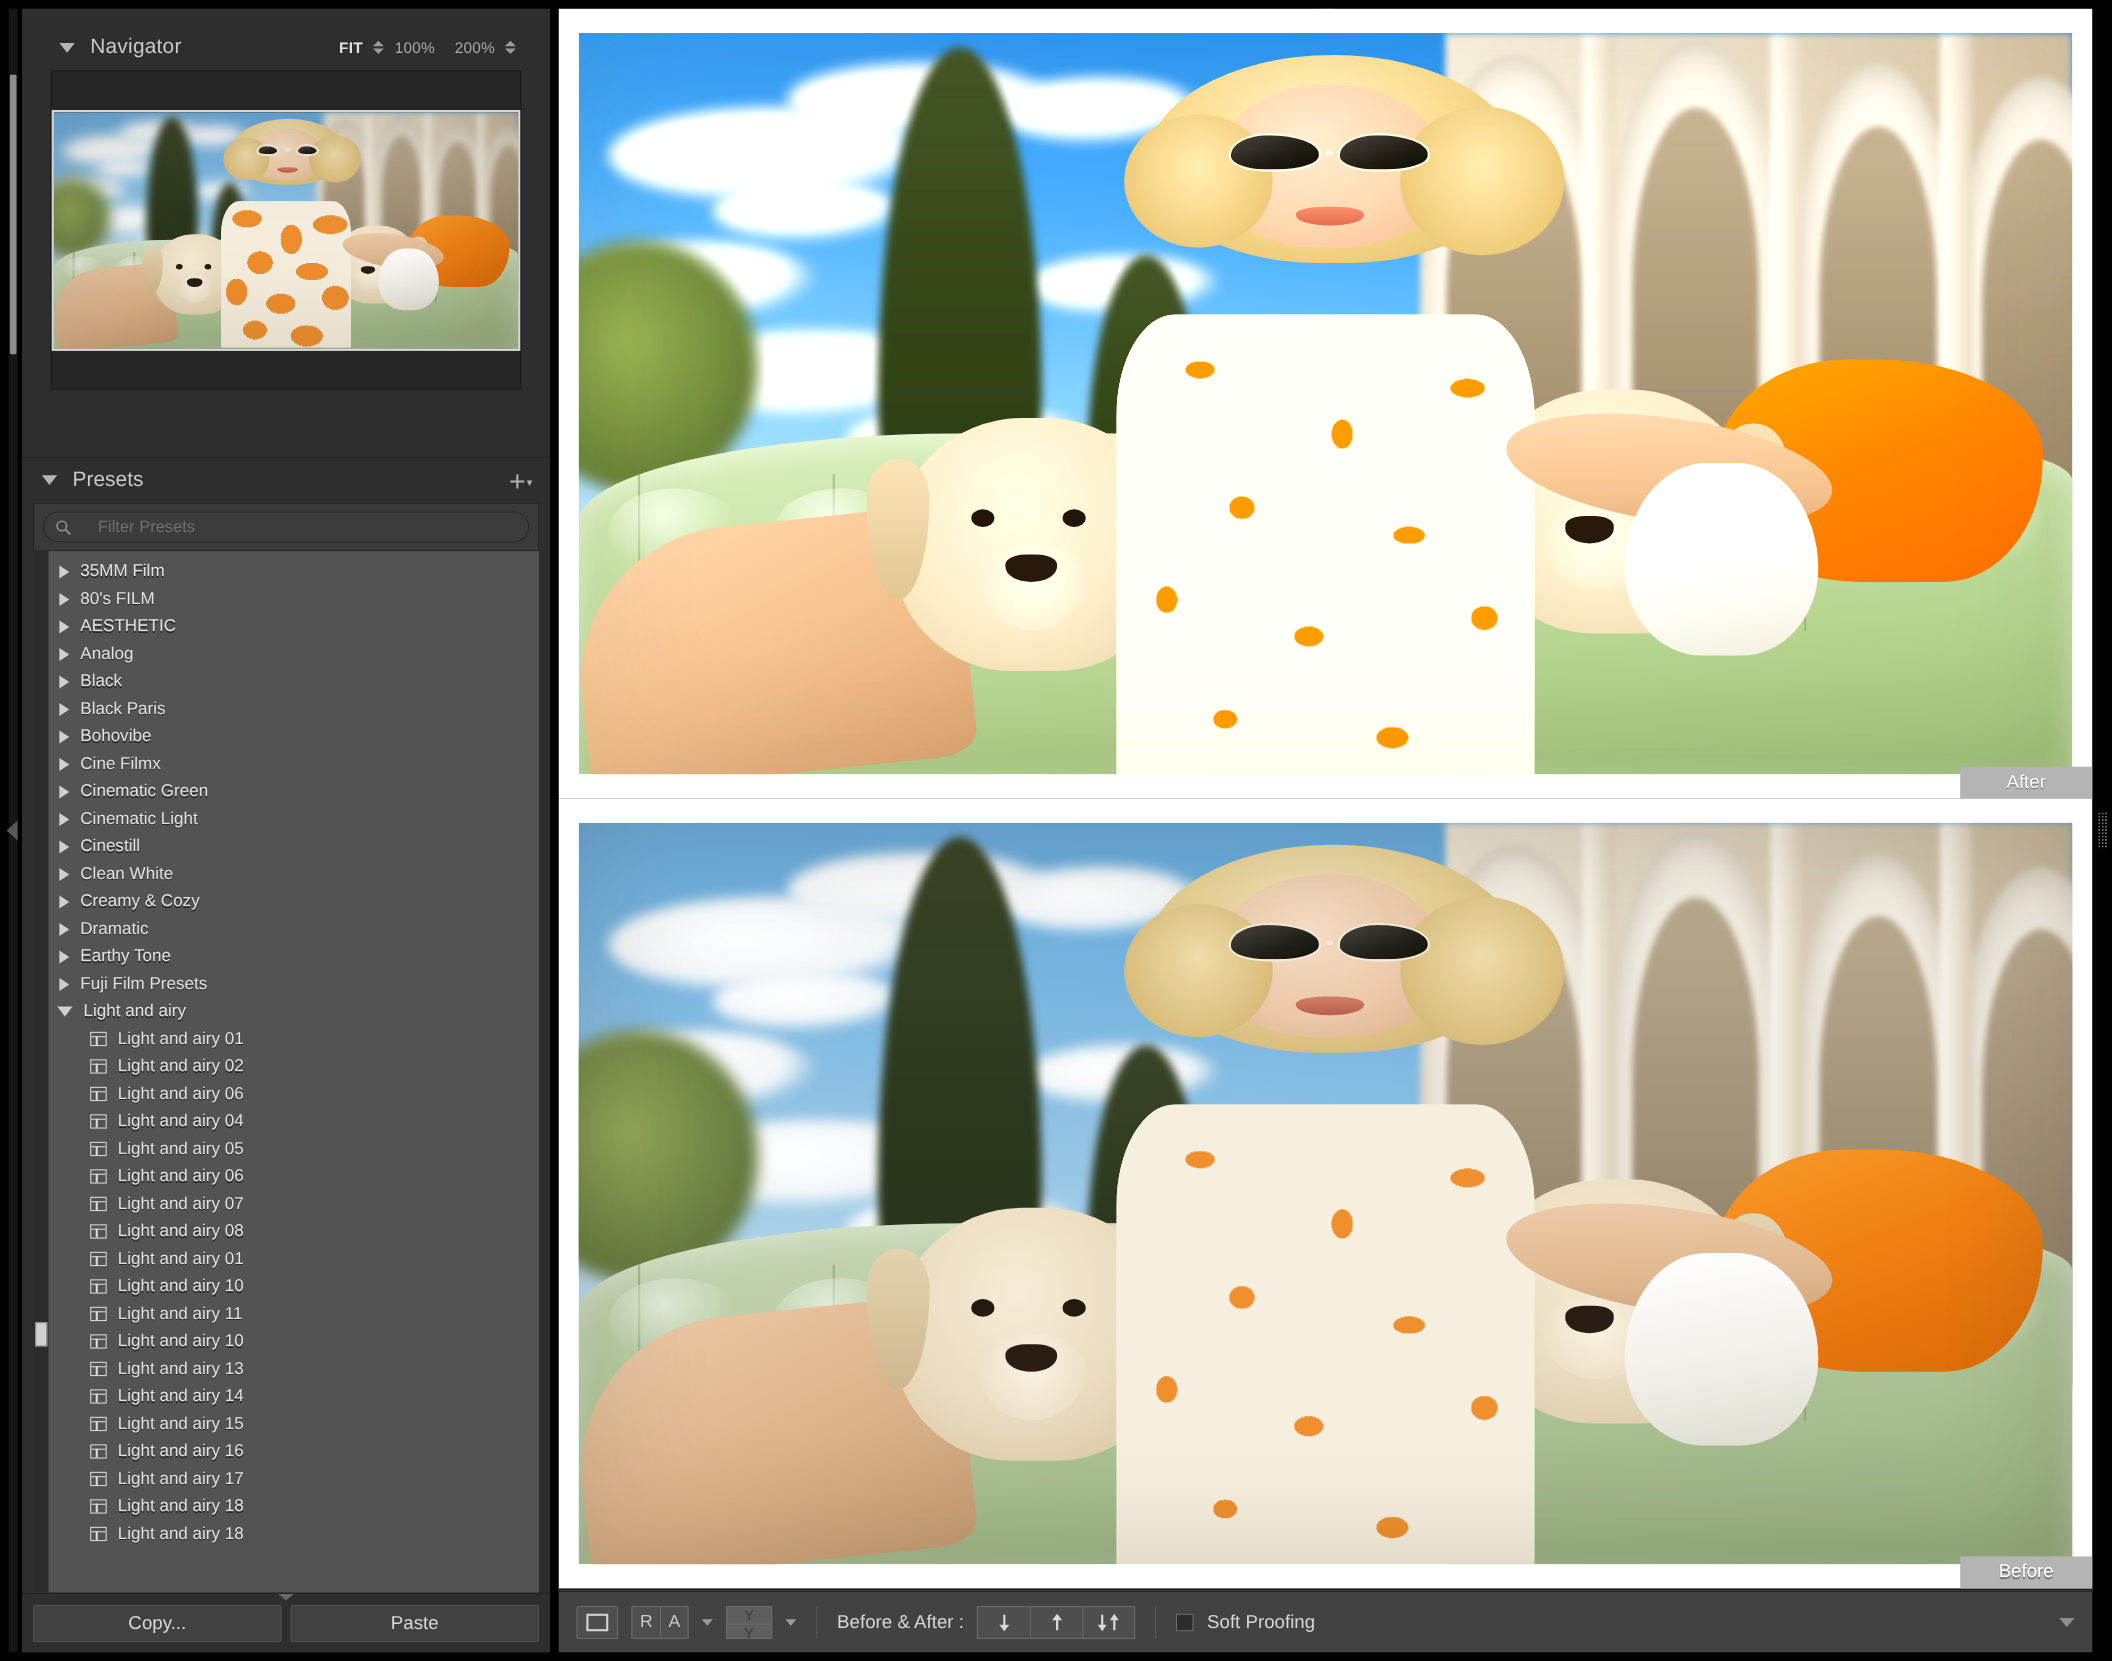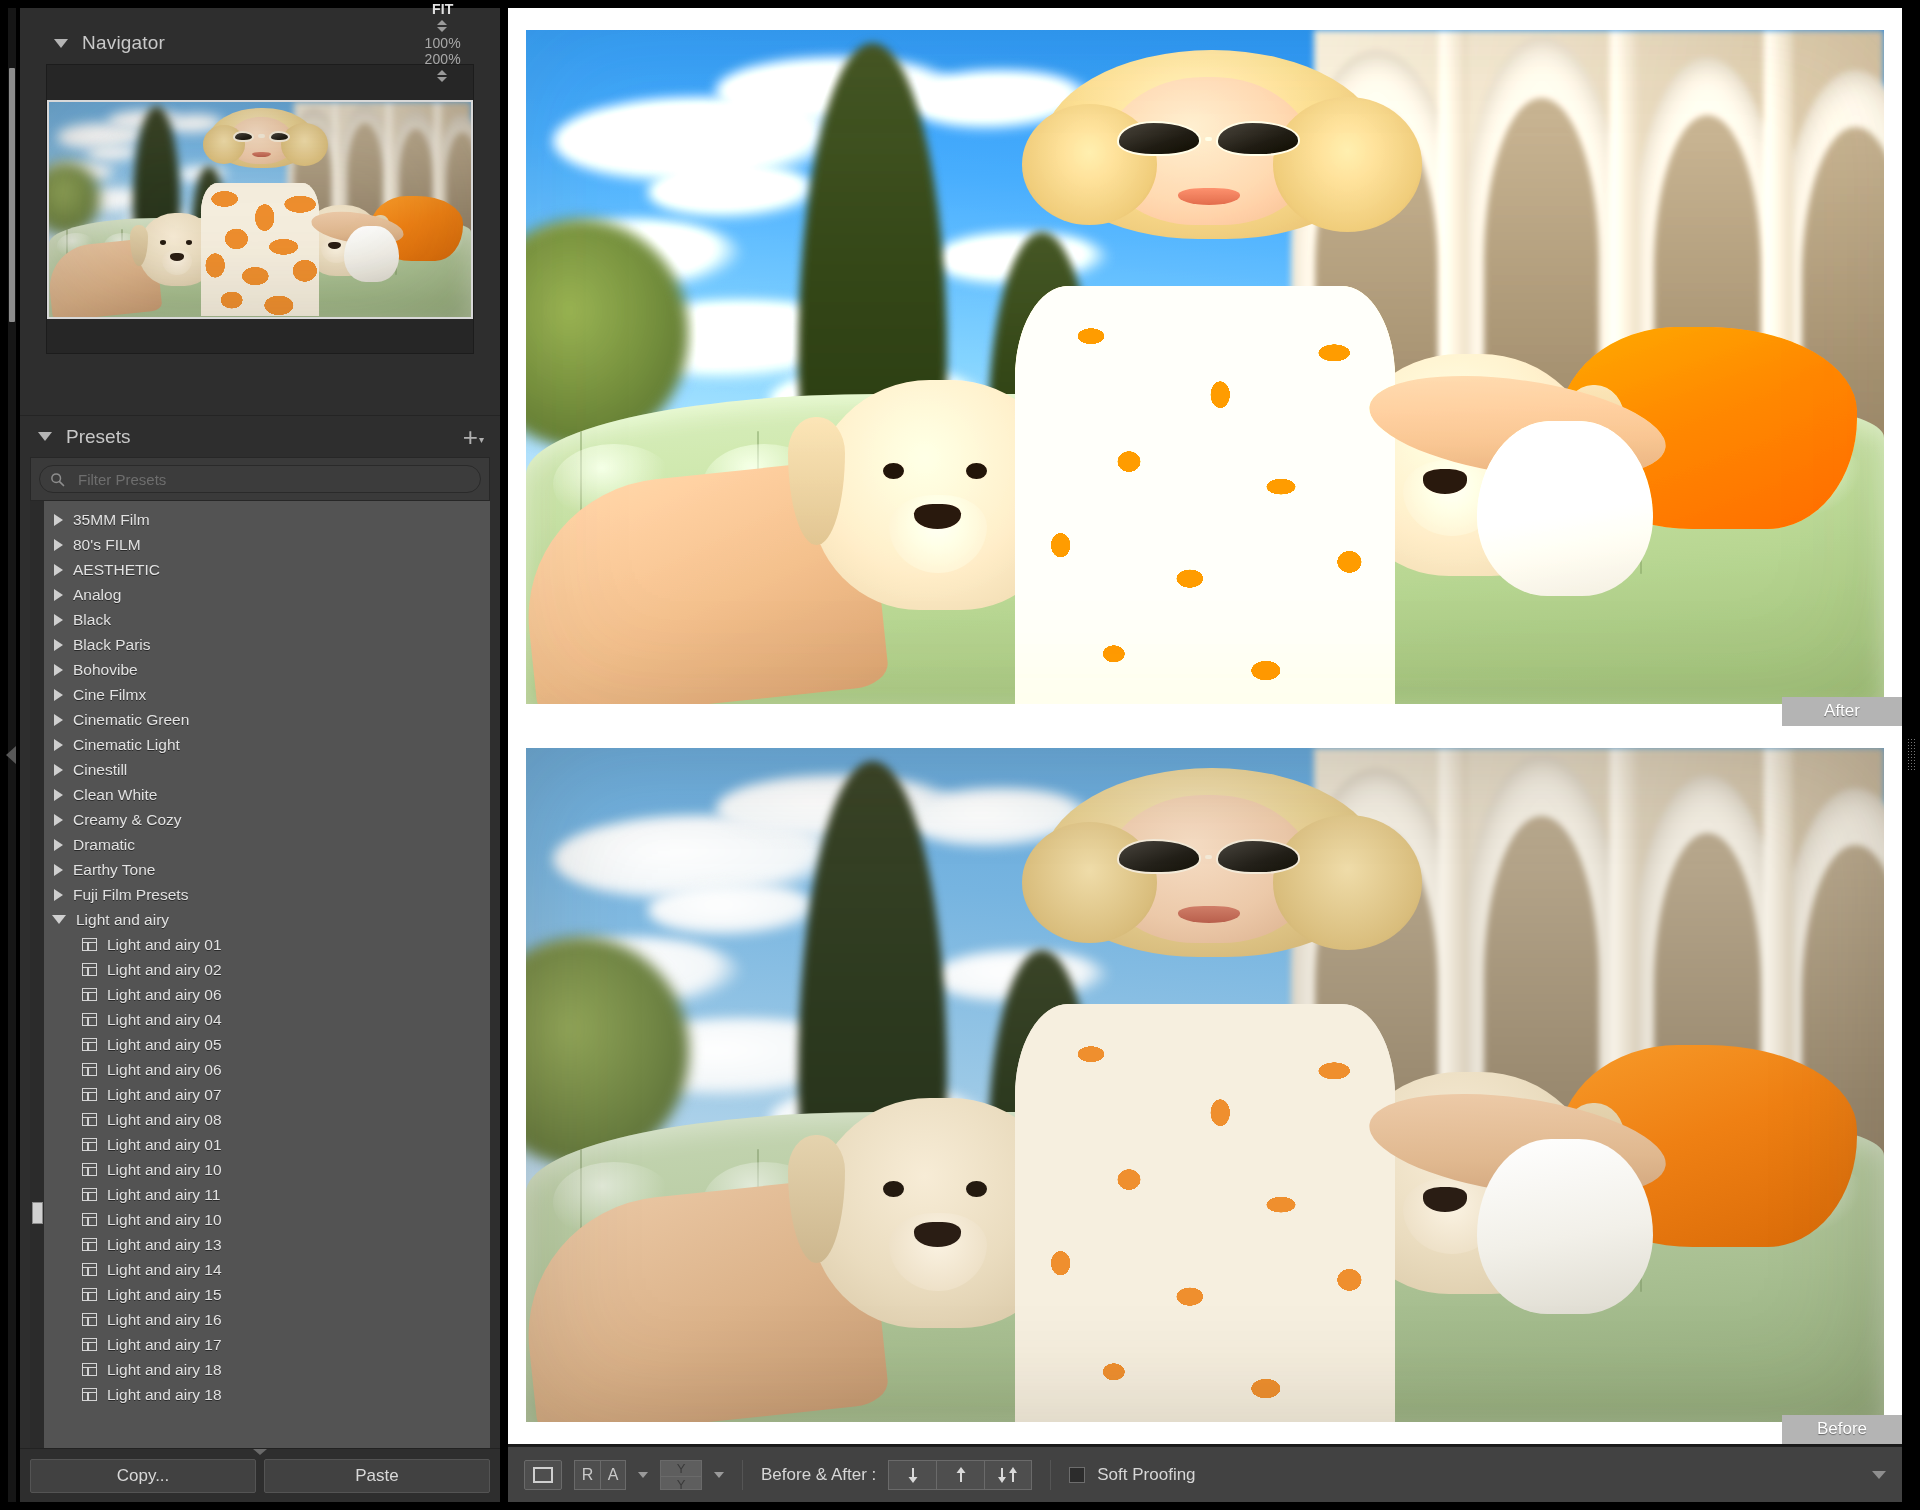--- a/index.html
+++ b/index.html
@@ -39,21 +39,21 @@
     border-left: 7px solid transparent;
     border-right: 7px solid transparent;
     border-top: 9px solid #b4b4b4;
     margin-right: 14px;
     flex: none;
   }
   .panel-header .title { flex: none; }
   .zoom-controls {
     margin-left: auto;
     display: flex; align-items: center; gap: 0px;
-    font-size: 14px; color: #a8a8a8; flex-direction: column;
+    font-size: 14px; color: #a8a8a8;
   }
   .zoom-controls .zc { padding: 0 9px; }
   .zoom-controls .zc.sel { color: #e0e0e0; font-weight: bold; font-size: 14px; }
   .stepper {
     display: inline-flex; flex-direction: column; justify-content: center;
     width: 11px; height: 18px; gap: 2px;
   }
   .stepper i {
     display: block; width: 0; height: 0;
     border-left: 5px solid transparent;
@@ -120,21 +120,21 @@
 
   .search-wrap {
     background: #3a3a3a;
     border: 1px solid #272727;
     margin: 0 10px;
     padding: 7px 8px;
   }
   .search-box {
     height: 28px; border: 1px solid #2a2a2a; border-radius: 14px;
     background: #3c3c3c; display: flex; align-items: center;
-    padding: 0 10px; gap: 13px;
+    padding: 0 10px; gap: 24px;
   }
   .search-box svg { flex: none; }
   .search-input {
     flex: 1; background: transparent; border: 0; outline: none;
     color: #7c7c7c; font-size: 15px; font-family: "Liberation Sans", sans-serif;
   }
   .search-input::placeholder { color: #6e6e6e; }
 
   .tree-scroll {
     flex: 1; min-height: 0; overflow: hidden;

